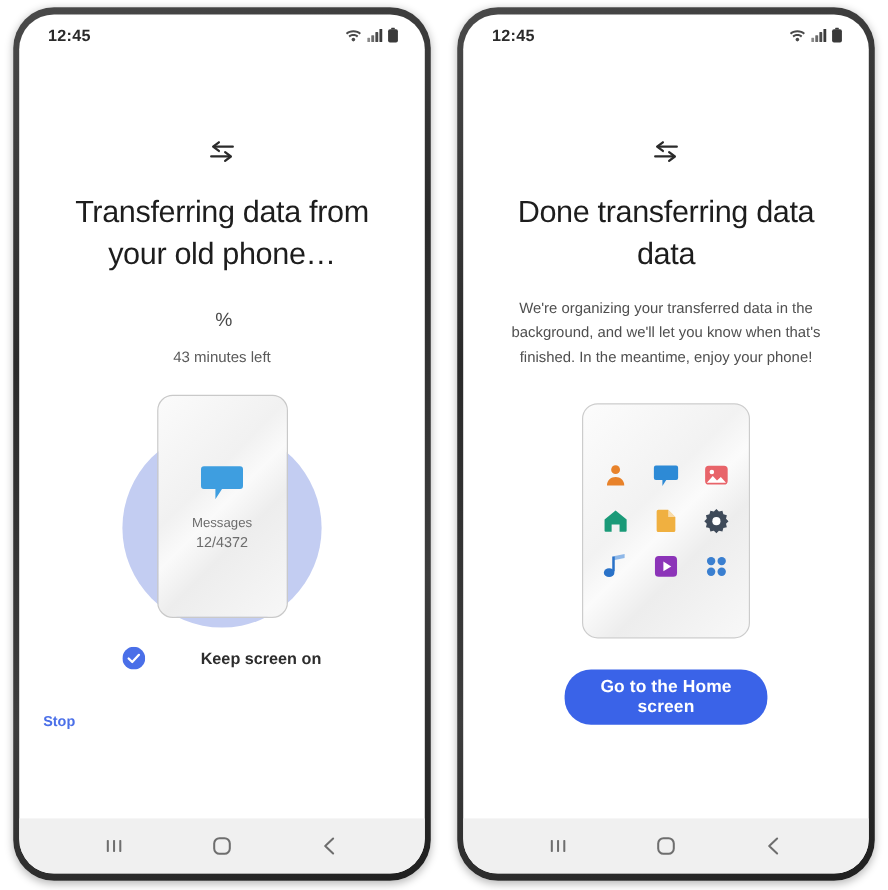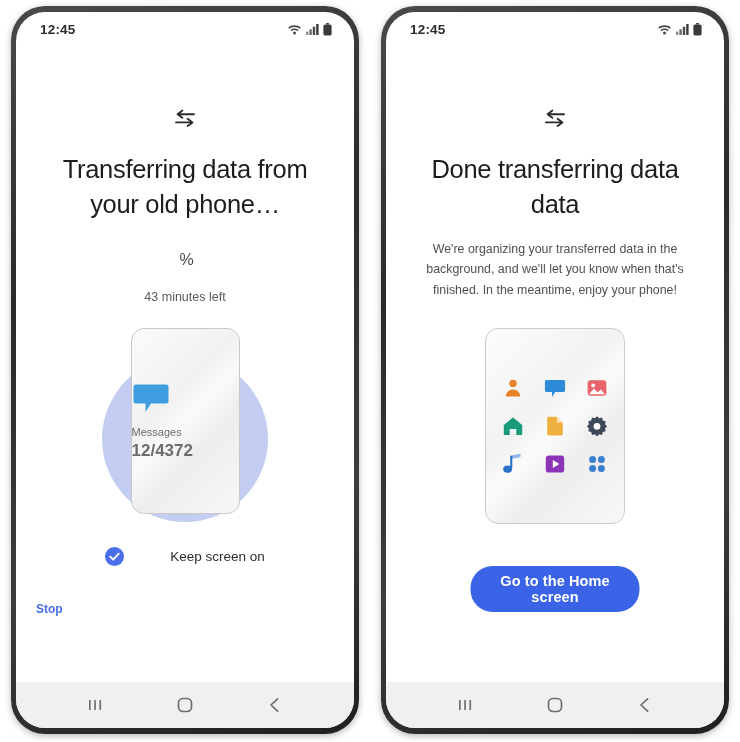--- a/index.html
+++ b/index.html
@@ -38,20 +38,21 @@
   }
   .screen {
     position: relative;
     width: 100%;
     height: 100%;
     border-radius: 29px;
     background: #ffffff;
     overflow: hidden;
     display: flex;
     flex-direction: column;
+    gap: 8px;
   }
 
   
   .statusbar {
     height: 34px;
     flex: 0 0 34px;
     display: flex;
     align-items: center;
     justify-content: space-between;
     padding: 0 22px 0 24px;
@@ -112,21 +113,21 @@
     letter-spacing: -0.5px;
   }
   .percent-sign {
     font-size: 16px;
     font-weight: 400;
     color: #4a4a4a;
     margin-left: 3px;
     margin-bottom: 3px;
   }
   .eta {
-    margin-top: 18px;
+    margin-top: 11px;
     font-size: 12.5px;
     color: #5a5a5a;
     text-align: center;
   }
 
   .illus {
     position: relative;
     margin-top: 22px;
     width: 200px;
     height: 190px;
@@ -146,52 +147,52 @@
   .mini-phone {
     position: relative;
     width: 109px;
     height: 186px;
     border-radius: 13px;
     border: 1.6px solid #c9c9c9;
     background:
       linear-gradient(135deg, #fbfbfb 0%, #f1f1f1 38%, #fafafa 50%, #ededed 64%, #f7f7f7 100%);
     display: flex;
     flex-direction: column;
+    align-items: center;
     justify-content: center;
     z-index: 2;
   }
   .bubble-icon { width: 38px; height: 34px; }
   .bubble-icon svg { display: block; }
   .app-name {
     margin-top: 11px;
     font-size: 11px;
     color: #6c6c6c;
   }
   .app-count {
     margin-top: 3px;
-    font-size: 17px;
+    font-size: 12px;
     color: #6c6c6c;
-    font-weight: bold;
   }
 
   .keep-row {
     position: absolute;
     left: 0;
     right: 0;
     bottom: 116px;
     display: flex;
     align-items: center;
     justify-content: center;
     gap: 10px;
   }
   .check-icon { width: 19px; height: 19px; flex: 0 0 19px; }
   .check-icon svg { display: block; }
   .keep-label {
     font-size: 13.5px;
-    font-weight: 400;
+    font-weight: 700;
     color: #2d2d2d;
     margin-left: 36px;
   }
 
   .stop-link {
     position: absolute;
     left: 20px;
     bottom: 66px;
     font-size: 12px;
     font-weight: 700;

